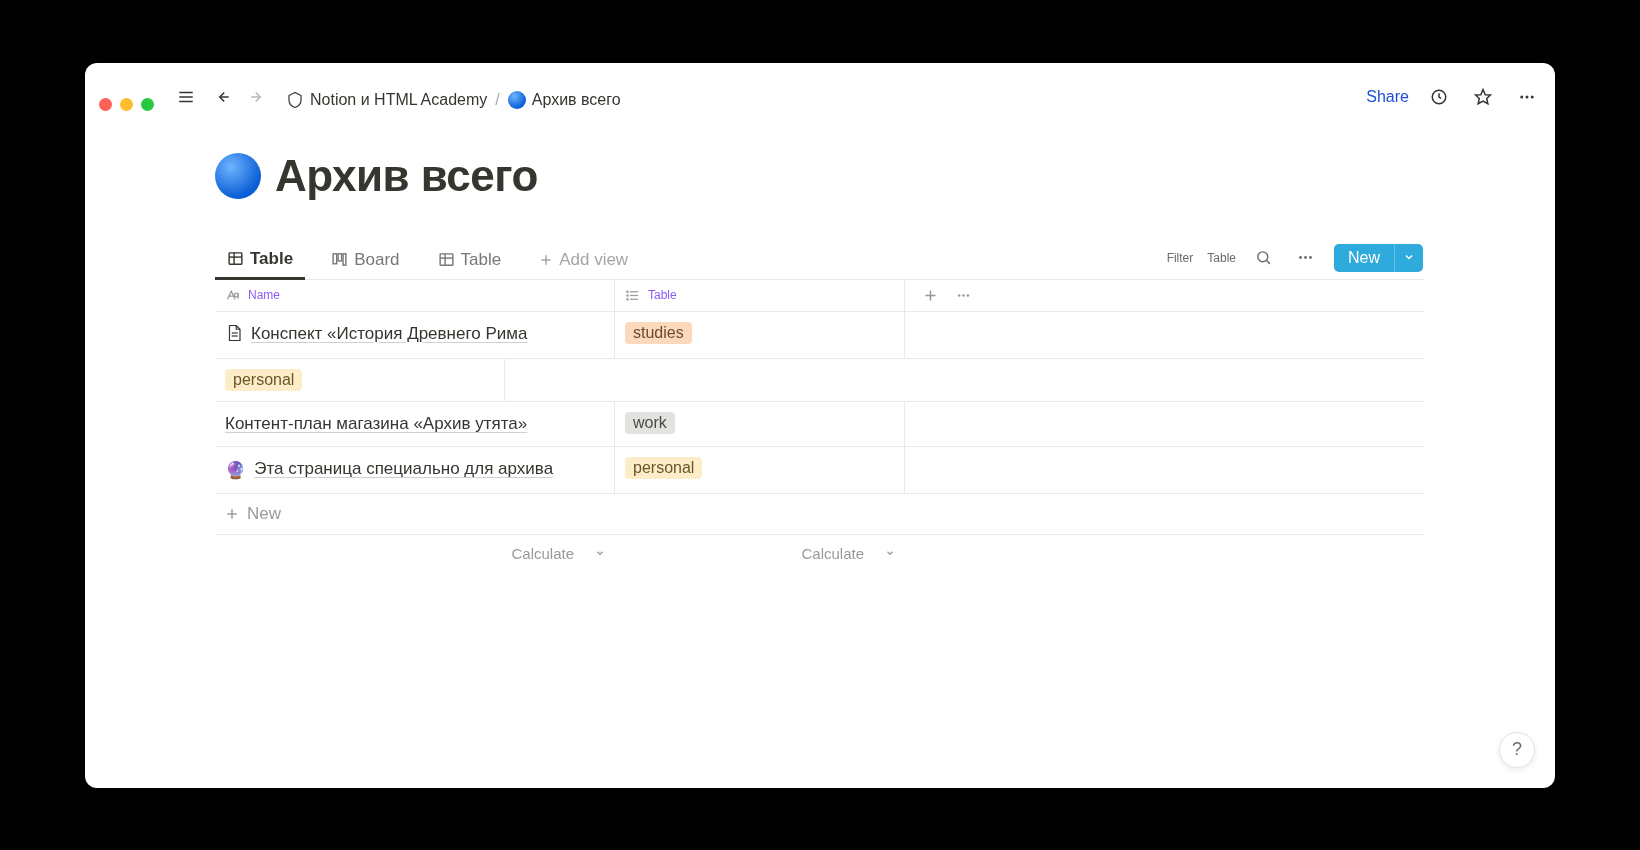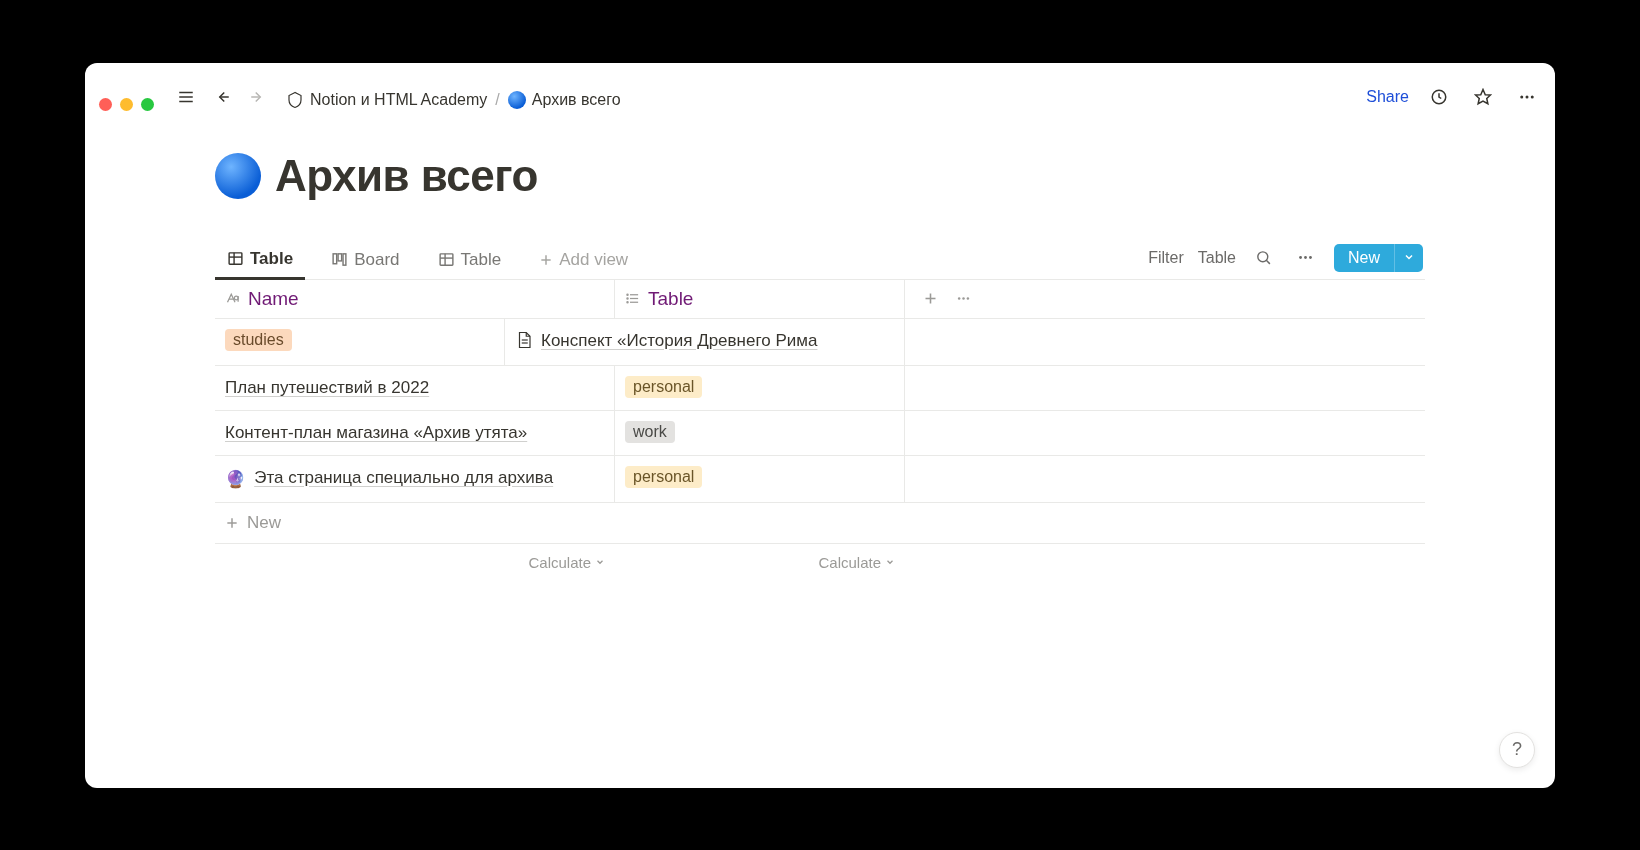--- a/index.html
+++ b/index.html
@@ -48,49 +48,49 @@
 .content{padding: 40px 130px 0 130px; flex:1; overflow:auto;}
 .page-title{display:flex;align-items:center;gap:14px;margin-bottom:40px;}
 .page-title h1{font-size:44px;font-weight:700;color:#37352f;letter-spacing:-.5px;}
 .views{display:flex;align-items:center;gap:14px;border-bottom:1px solid #e9e9e7;position:relative;}
 .view-tab{display:flex;align-items:center;gap:6px;padding:8px 12px;font-size:17px;color:#787774;cursor:pointer;}
 .view-tab.active{color:#37352f;font-weight:600;border-bottom:3px solid #37352f;margin-bottom:-1px;}
 .view-tab svg{width:17px;height:17px;}
 .add-view{display:flex;align-items:center;gap:6px;padding:8px 12px;font-size:17px;color:#a5a4a1;cursor:pointer;}
 .add-view svg{width:14px;height:14px;}
 .views-right{margin-left:auto;display:flex;align-items:center;gap:14px;padding-right:2px;padding-bottom:4px;}
-.vr-btn{font-size:16px;color:#6b6a68;cursor:pointer;text-align:center;}
+.vr-btn{font-size:12px;color:#6b6a68;cursor:pointer;text-align:center;}
 .vr-icon{width:28px;height:28px;display:flex;align-items:center;justify-content:center;color:#6b6a68;cursor:pointer;}
 .vr-icon svg{width:17px;height:17px;}
 .new-btn{display:flex;align-items:center;background:#2eaadc;color:#fff;border-radius:5px;overflow:hidden;cursor:pointer;}
 .new-btn .lbl{padding:5px 14px;font-size:16px;font-weight:500;}
 .new-btn .chev{padding:5px 8px;border-left:1px solid rgba(255,255,255,.25);}
 .new-btn .chev svg{width:12px;height:12px;}
 .table{width:100%;}
 .thead{display:flex;border-bottom:1px solid #e9e9e7;}
-.th{display:flex;align-items:center;gap:8px;padding:8px 10px;font-size:19px;color:#701a75;}
+.th{display:flex;align-items:center;gap:8px;padding:8px 10px;font-size:12px;color:#8b5cf6;}
 .th svg{width:15px;height:15px;color:#9b9a97;}
 .col-name{width:400px;border-right:1px solid #e9e9e7;}
 .col-tags{width:290px;border-right:1px solid #e9e9e7;}
 .col-extra{flex:1;display:flex;align-items:center;gap:18px;padding-left:18px;}
 .col-extra svg{width:15px;height:15px;color:#9b9a97;cursor:pointer;}
 .row{display:flex;border-bottom:1px solid #e9e9e7;}
 .cell{padding:10px 10px;font-size:17px;color:#37352f;}
 .cell.name{width:400px;border-right:1px solid #e9e9e7;display:flex;align-items:flex-start;gap:8px;line-height:1.4;}
 .cell.name .ico{flex-shrink:0;margin-top:2px;}
 .cell.name .txt{text-decoration:underline;text-decoration-color:#d0d0ce;text-underline-offset:3px;}
 .cell.tags{width:290px;border-right:1px solid #e9e9e7;}
 .tag{display:inline-block;padding:2px 8px;border-radius:4px;font-size:16px;}
 .tag.studies{background:#fcd9bd;color:#6a4b2b;}
 .tag.personal{background:#fdecc8;color:#6a5528;}
 .tag.work{background:#e3e2e0;color:#4a4a47;}
 .newrow{display:flex;align-items:center;gap:8px;padding:10px 10px;color:#9b9a97;font-size:17px;cursor:pointer;border-bottom:1px solid #e9e9e7;}
 .newrow svg{width:14px;height:14px;}
 .calc-row{display:flex;}
-.calc{padding:10px 10px;font-size:15px;color:#9b9a97;display:flex;align-items:center;gap:4px;justify-content:flex-end;}
+.calc{padding:10px 10px;font-size:15px;color:#9b9a97;display:flex;align-items:center;gap:21px;justify-content:flex-end;}
 .calc.name{width:400px;}
 .calc.tags{width:290px;}
 .calc svg{width:10px;height:10px;}
 .help-btn{position:absolute;bottom:20px;right:20px;width:36px;height:36px;border-radius:50%;border:1px solid #e3e2e0;display:flex;align-items:center;justify-content:center;font-size:18px;color:#6b6a68;background:#fff;cursor:pointer;box-shadow:0 2px 6px rgba(0,0,0,.08);}
 .blue-circle{width:30px;height:30px;border-radius:50%;background:radial-gradient(circle at 35% 30%, #6eb4ff, #0a5ed6 70%);display:inline-block;}
 .blue-circle.sm{width:18px;height:18px;}
 .blue-circle.lg{width:46px;height:46px;}
 </style>
 </head>
 <body>
@@ -252,38 +252,35 @@
             </svg>
           <svg viewBox="0 0 24 24" fill="currentColor">
               <circle cx="5" cy="12" r="2"></circle>
               <circle cx="12" cy="12" r="2"></circle>
               <circle cx="19" cy="12" r="2"></circle>
             </svg>
         </div>
       </div>
 
       <div class="row">
-        <div class="cell tags"><span class="tag studies">studies</span></div>
         <div class="cell name">
           <span class="ico">
             <svg width="18" height="18" viewBox="0 0 24 24" fill="none" stroke="#37352f" stroke-width="1.6">
                 <path d="M6 2h9l5 5v15H6z"></path>
                 <path d="M15 2v5h5"></path>
                 <line x1="9" y1="12" x2="17" y2="12"></line>
                 <line x1="9" y1="16" x2="17" y2="16"></line>
               </svg>
           </span>
           <span class="txt">Конспект «История Древнего Рима</span>
         </div>
+        <div class="cell tags"><span class="tag studies">studies</span></div>
       </div>
 
       <div class="row">
-        <div class="cell name">
-          <span class="txt">План путешествий в 2022</span>
-        </div>
         <div class="cell tags"><span class="tag personal">personal</span></div>
       </div>
 
       <div class="row">
         <div class="cell name">
           <span class="txt">Контент-план магазина «Архив утята»</span>
         </div>
         <div class="cell tags"><span class="tag work">work</span></div>
       </div>
 

